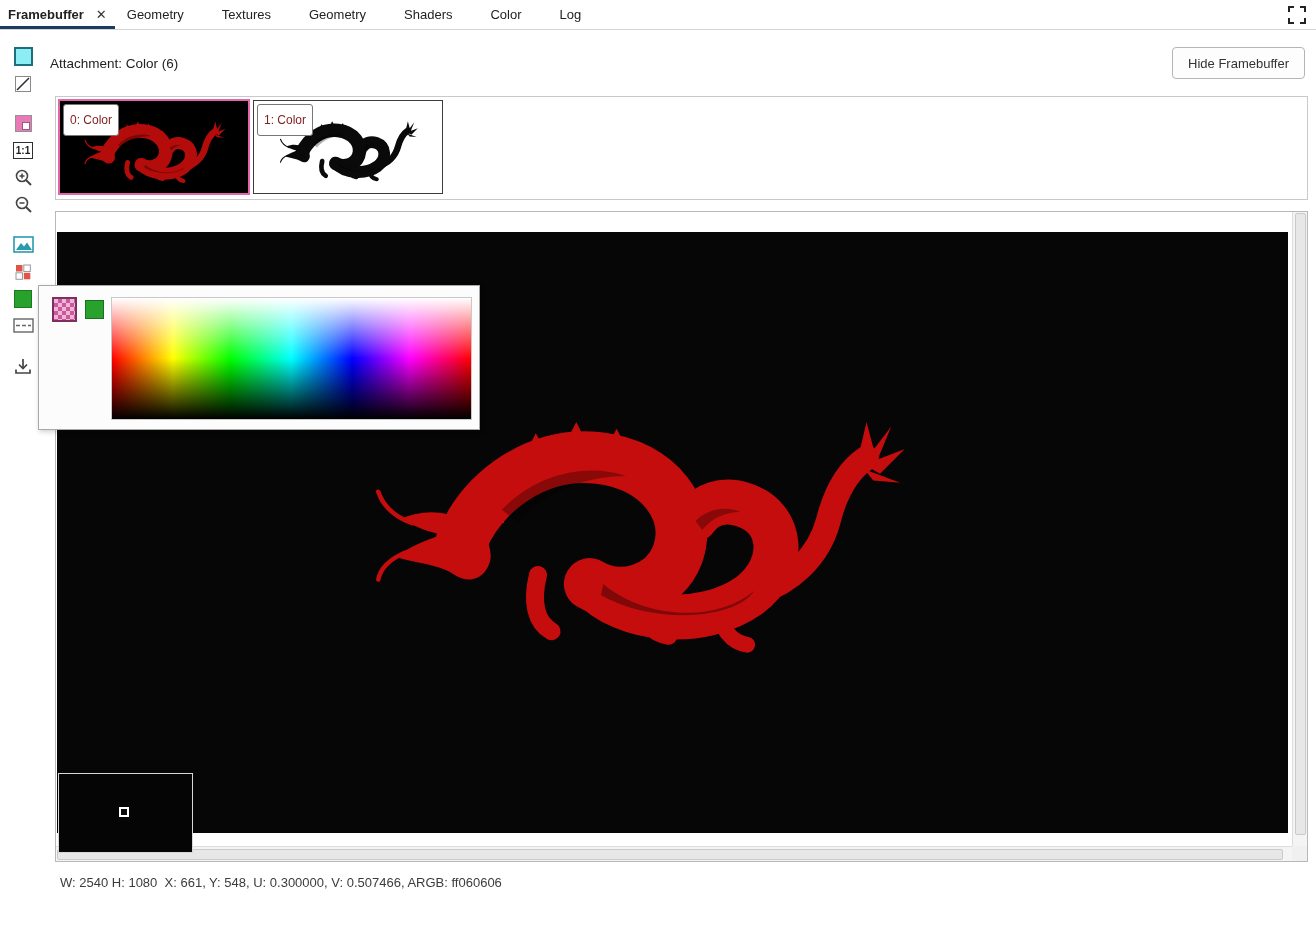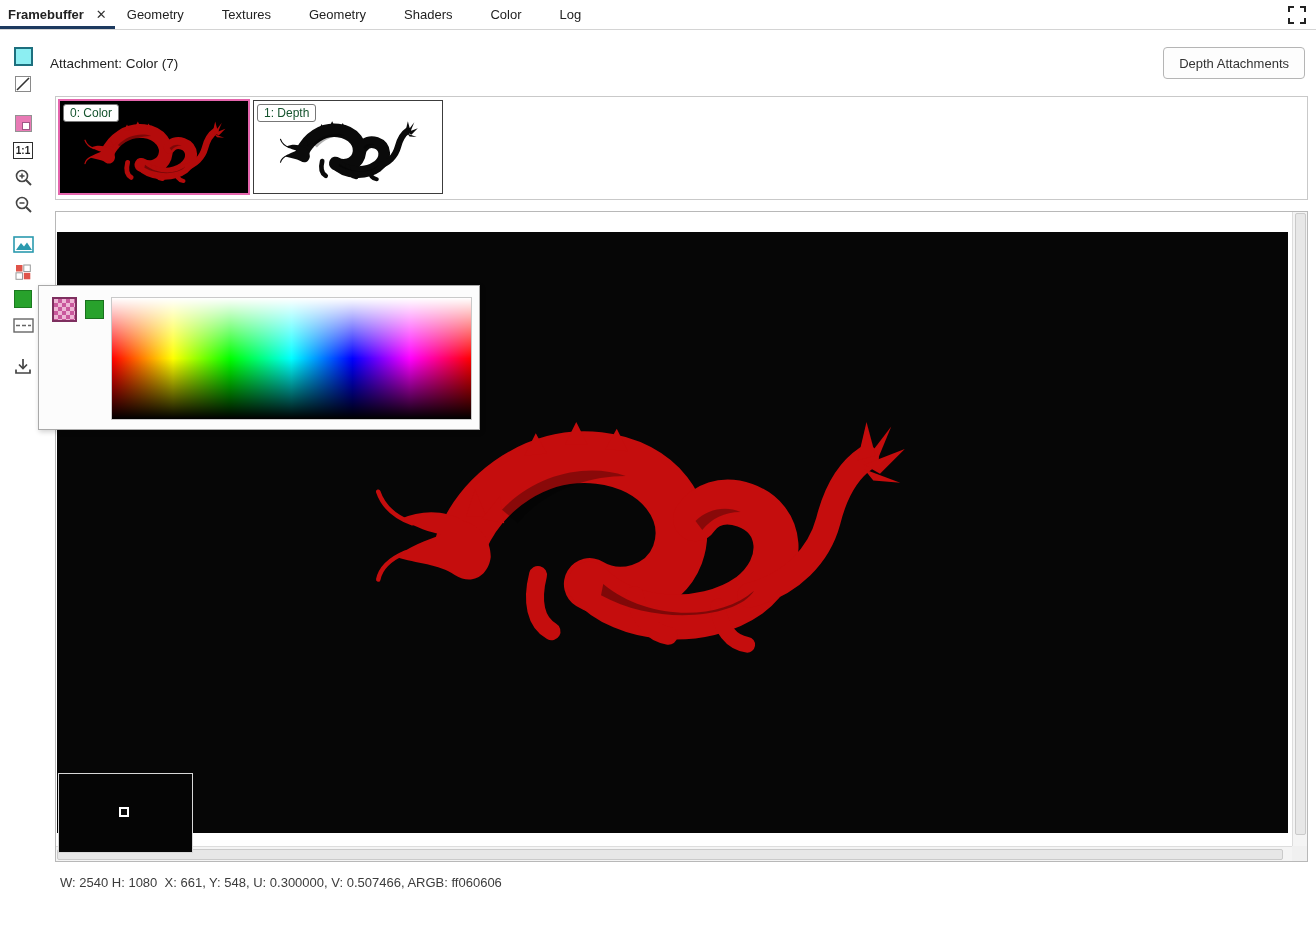--- a/index.html
+++ b/index.html
@@ -25,21 +25,21 @@
 
   
   .attach-label{position:absolute;left:50px;top:56px;font-size:13.5px;color:#222}
   .hide-btn{position:absolute;right:11px;top:47px;height:32px;padding:0 15px;border:1px solid #b5b5b5;border-radius:4px;background:#fdfdfd;font-size:13px;color:#333;display:flex;align-items:center;cursor:default}
 
   
   .attach-strip{position:absolute;left:55px;top:96px;width:1253px;height:104px;border:1px solid #c9c9c9;background:#fff}
   .thumb{position:absolute;top:2px}
   .thumb-color{left:2px;width:192px;height:96px;background:#000;border:2px solid #e565ad}
   .thumb-depth{left:197px;top:3px;width:190px;height:94px;background:#fff;border:1px solid #3c3c3c}
-  .thumb-badge{position:absolute;left:3px;top:3px;background:#fff;border:1px solid #777;border-radius:3px;padding:1px 6px;font-size:12px;color:#14532d;z-index:2}
+  .thumb-badge{position:absolute;left:3px;top:3px;background:#fff;border:1px solid #777;border-radius:3px;padding:8px 6px;font-size:12px;color:#7f1d1d;z-index:2}
   .thumb svg{display:block;margin:2px auto 0}
 
   
   .viewport{position:absolute;left:55px;top:211px;width:1253px;height:651px;border:1px solid #b8b8b8;background:#fff;z-index:1}
   .canvas{position:absolute;left:1px;top:20px;width:1231px;height:601px;background:#060606}
   .vtrack{position:absolute;right:0;top:0;width:15px;height:636px;background:#f4f4f4;border-left:1px solid #ddd}
   .vthumb{position:absolute;left:2px;top:1px;width:11px;height:622px;background:#e7e7e7;border:1px solid #cacaca;border-radius:2px}
   .htrack{position:absolute;left:0;bottom:0;height:15px;width:1238px;background:#f4f4f4;border-top:1px solid #ddd}
   .hthumb{position:absolute;top:2px;left:1px;height:11px;width:1226px;background:#e7e7e7;border:1px solid #cacaca;border-radius:2px}
   .sbcorner{position:absolute;right:0;bottom:0;width:15px;height:15px;background:#f0f0f0}
@@ -181,32 +181,32 @@
   <div class="tgap"></div>
   <div class="tool">
     <svg width="18" height="18">
         <line x1="9" y1="2" x2="9" y2="11" stroke="#444" stroke-width="1.7"></line>
         <path d="M5,7.5 L9,11.5 L13,7.5" fill="none" stroke="#444" stroke-width="1.7"></path>
         <path d="M2,12.5 V16 H16 V12.5" fill="none" stroke="#444" stroke-width="1.7"></path>
       </svg>
   </div>
 </div>
 
-<div class="attach-label">Attachment: Color (7)</div>
-<div class="hide-btn">Depth Attachments</div>
+<div class="attach-label">Attachment: Color (6)</div>
+<div class="hide-btn">Hide Framebuffer</div>
 
 <div class="attach-strip">
   <div class="thumb thumb-color">
     <span class="thumb-badge">0: Color</span>
     <svg viewBox="0 0 480 300" width="150" height="90" style="color:#b40b0b">
         <use href="#dragon-shape"></use>
       </svg>
   </div>
   <div class="thumb thumb-depth">
-    <span class="thumb-badge">1: Depth</span>
+    <span class="thumb-badge">1: Color</span>
     <svg viewBox="0 0 480 300" width="150" height="88" style="color:#0a0a0a">
         <use href="#dragon-shape"></use>
       </svg>
   </div>
 </div>
 
 <div class="viewport">
   <div class="canvas">
     <svg class="dragon-main" viewBox="0 0 480 300">
         <use href="#dragon-shape"></use>

